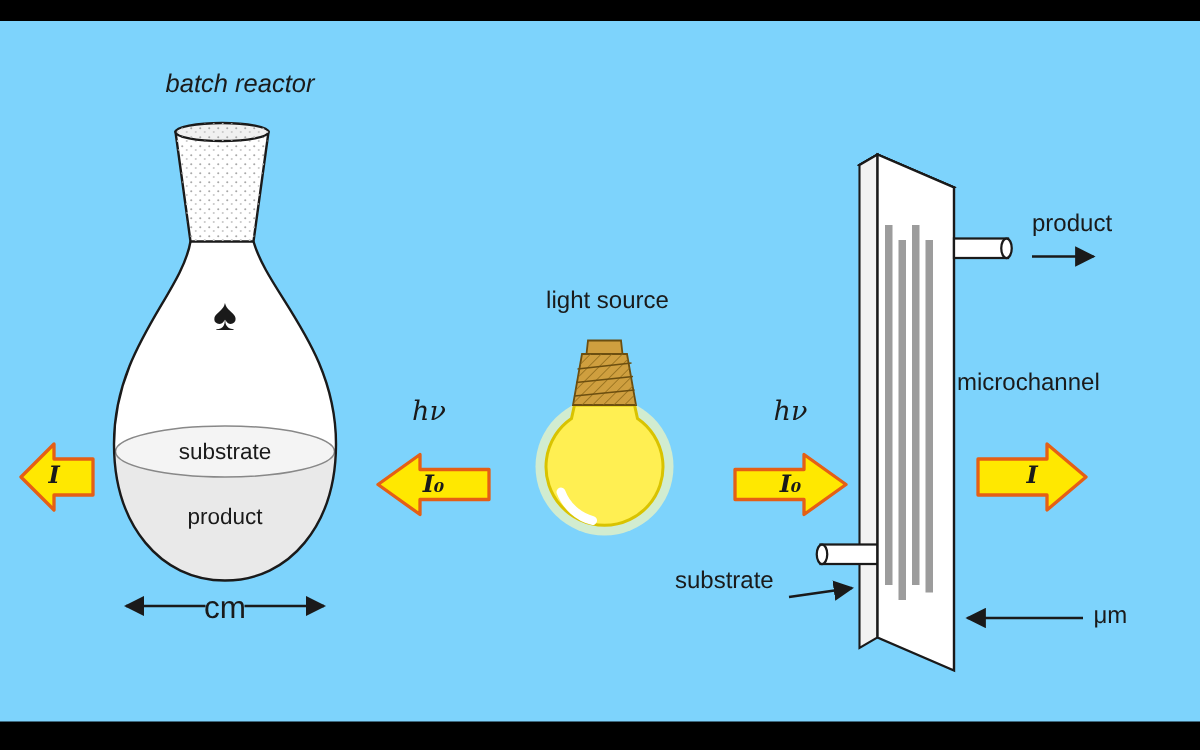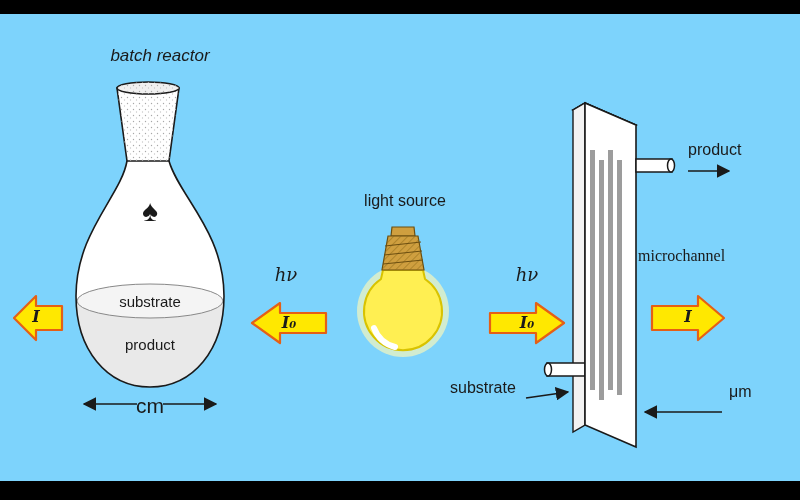--- a/index.html
+++ b/index.html
@@ -143,21 +143,21 @@
   <div class="sym" style="left:262px;top:264px;width:48px;">hν</div>
 
   <div class="arrLbl" style="left:267px;top:313px;width:44px;">I₀</div>
 
   <div class="sym" style="left:505px;top:264px;width:44px;">hν</div>
 
   <div class="arrLbl" style="left:505px;top:313px;width:44px;">I₀</div>
 
   <div class="lbl" style="left:688px;top:141px;">product</div>
 
-  <div class="lbl" style="left:638px;top:247px;font-family:Liberation Serif, serif;">microchannel</div>
+  <div class="lbl" style="left:638px;top:247px;">microchannel</div>
 
   <div class="arrLbl" style="left:666px;top:307px;width:44px;">I</div>
 
   <div class="lbl" style="left:450px;top:379px;">substrate</div>
 
-  <div class="lbl" style="left:729px;top:383px;">μm</div>
+  <div class="lbl" style="left:729px;top:402px;">μm</div>
 
 </div>
 
 </body></html>

